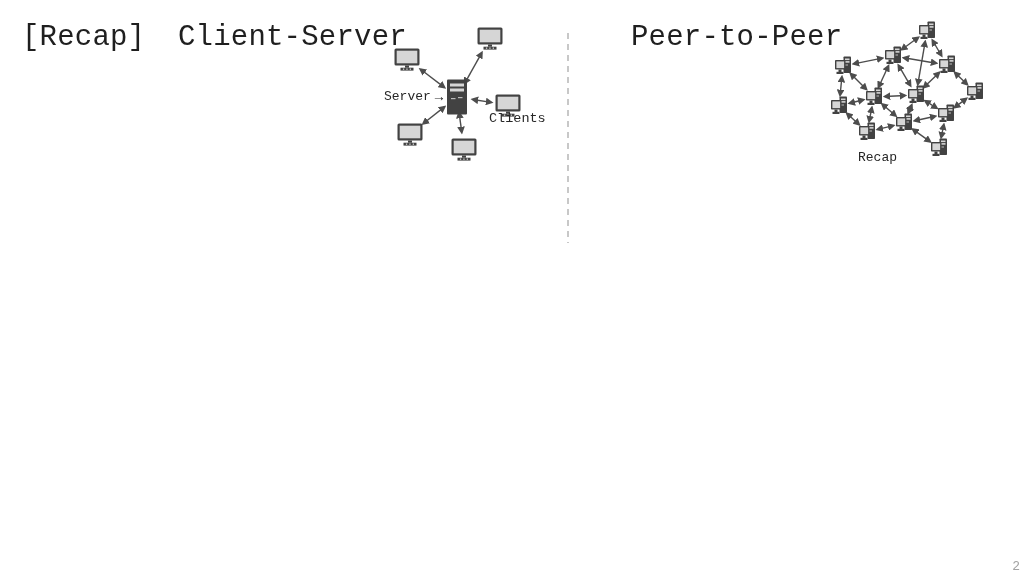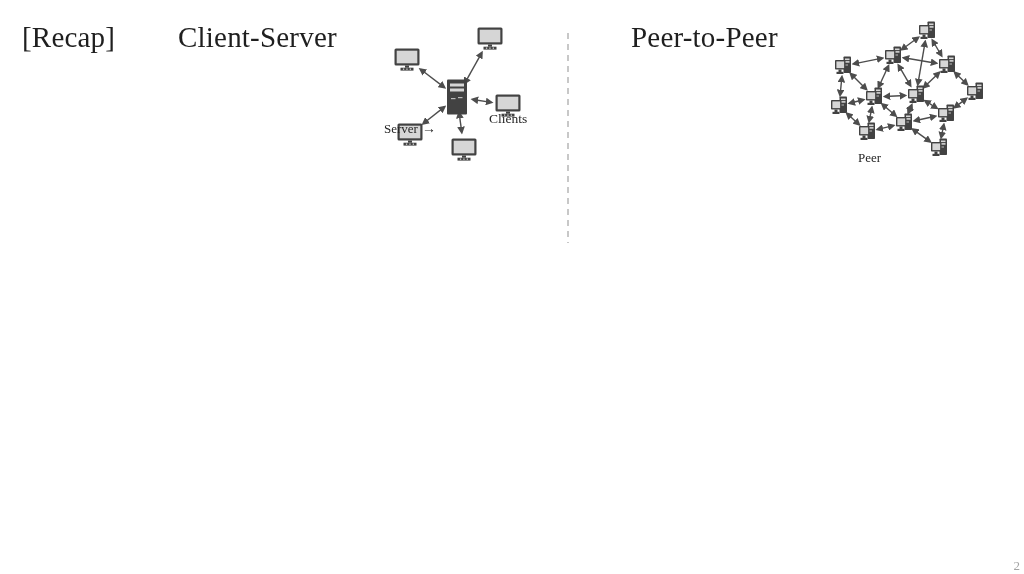--- a/index.html
+++ b/index.html
@@ -1,21 +1,21 @@
 <!DOCTYPE html>
 <html><head>
 <meta charset="utf-8">
 <style>
   html,body{margin:0;padding:0;background:#fff;}
   .slide{
     position:relative;
     width:1024px;height:574px;
     background:#ffffff;
     overflow:hidden;
-    font-family:Liberation Serif, serif;
+    font-family:Liberation Mono, monospace;
   }
   .title{
     position:absolute;
     top:21px;
     font-size:29px;
     color:#1f1f1f;
     white-space:nowrap;
     letter-spacing:0.2px;
   }
   .recap{left:22px;}
@@ -27,21 +27,21 @@
     width:1.5px;height:210px;
     background:repeating-linear-gradient(to bottom,#c8c8c8 0 6px,transparent 6px 11px);
   }
   .cs-svg{position:absolute;left:378px;top:12px;width:172px;height:158px;}
   .p2p-svg{position:absolute;left:815px;top:12px;width:185px;height:160px;}
   .label{
     position:absolute;
     color:#262626;
     white-space:nowrap;
   }
-  .server-label{left:384px;top:89px;font-size:13px;display:flex;gap:4px;align-items:center;margin-top:32px;}
+  .server-label{left:384px;top:89px;font-size:13px;display:flex;gap:4px;}
   .server-label .ptr{font-size:14px;}
   .clients-label{left:489px;top:111px;font-size:13.5px;}
   .peer-label{left:858px;top:150px;font-size:13px;}
   .page-number{
     position:absolute;
     right:4px;bottom:0px;
     font-size:13px;
     color:#a3a3a3;
   }
 </style>
@@ -269,16 +269,16 @@
         <rect x="10" y="2" width="4.5" height="1.6" fill="#d6d6d6"></rect>
         <rect x="10" y="4.6" width="4.5" height="1.6" fill="#d6d6d6"></rect>
         <rect x="10" y="8" width="3" height="1" fill="#bbbbbb"></rect>
         <rect x="0" y="3.5" width="10.5" height="9.5" rx="0.8" fill="#424242"></rect>
         <rect x="1.4" y="4.9" width="7.7" height="6.7" fill="#d6d6d6"></rect>
         <rect x="3.5" y="13" width="3" height="2.5" fill="#424242"></rect>
         <rect x="1.5" y="15.3" width="7" height="2.2" fill="#424242"></rect>
       </g>
     </svg>
 
-  <div class="label peer-label">Peer</div>
+  <div class="label peer-label">Recap</div>
 
   <div class="page-number">2</div>
 </div>
 
 </body></html>

